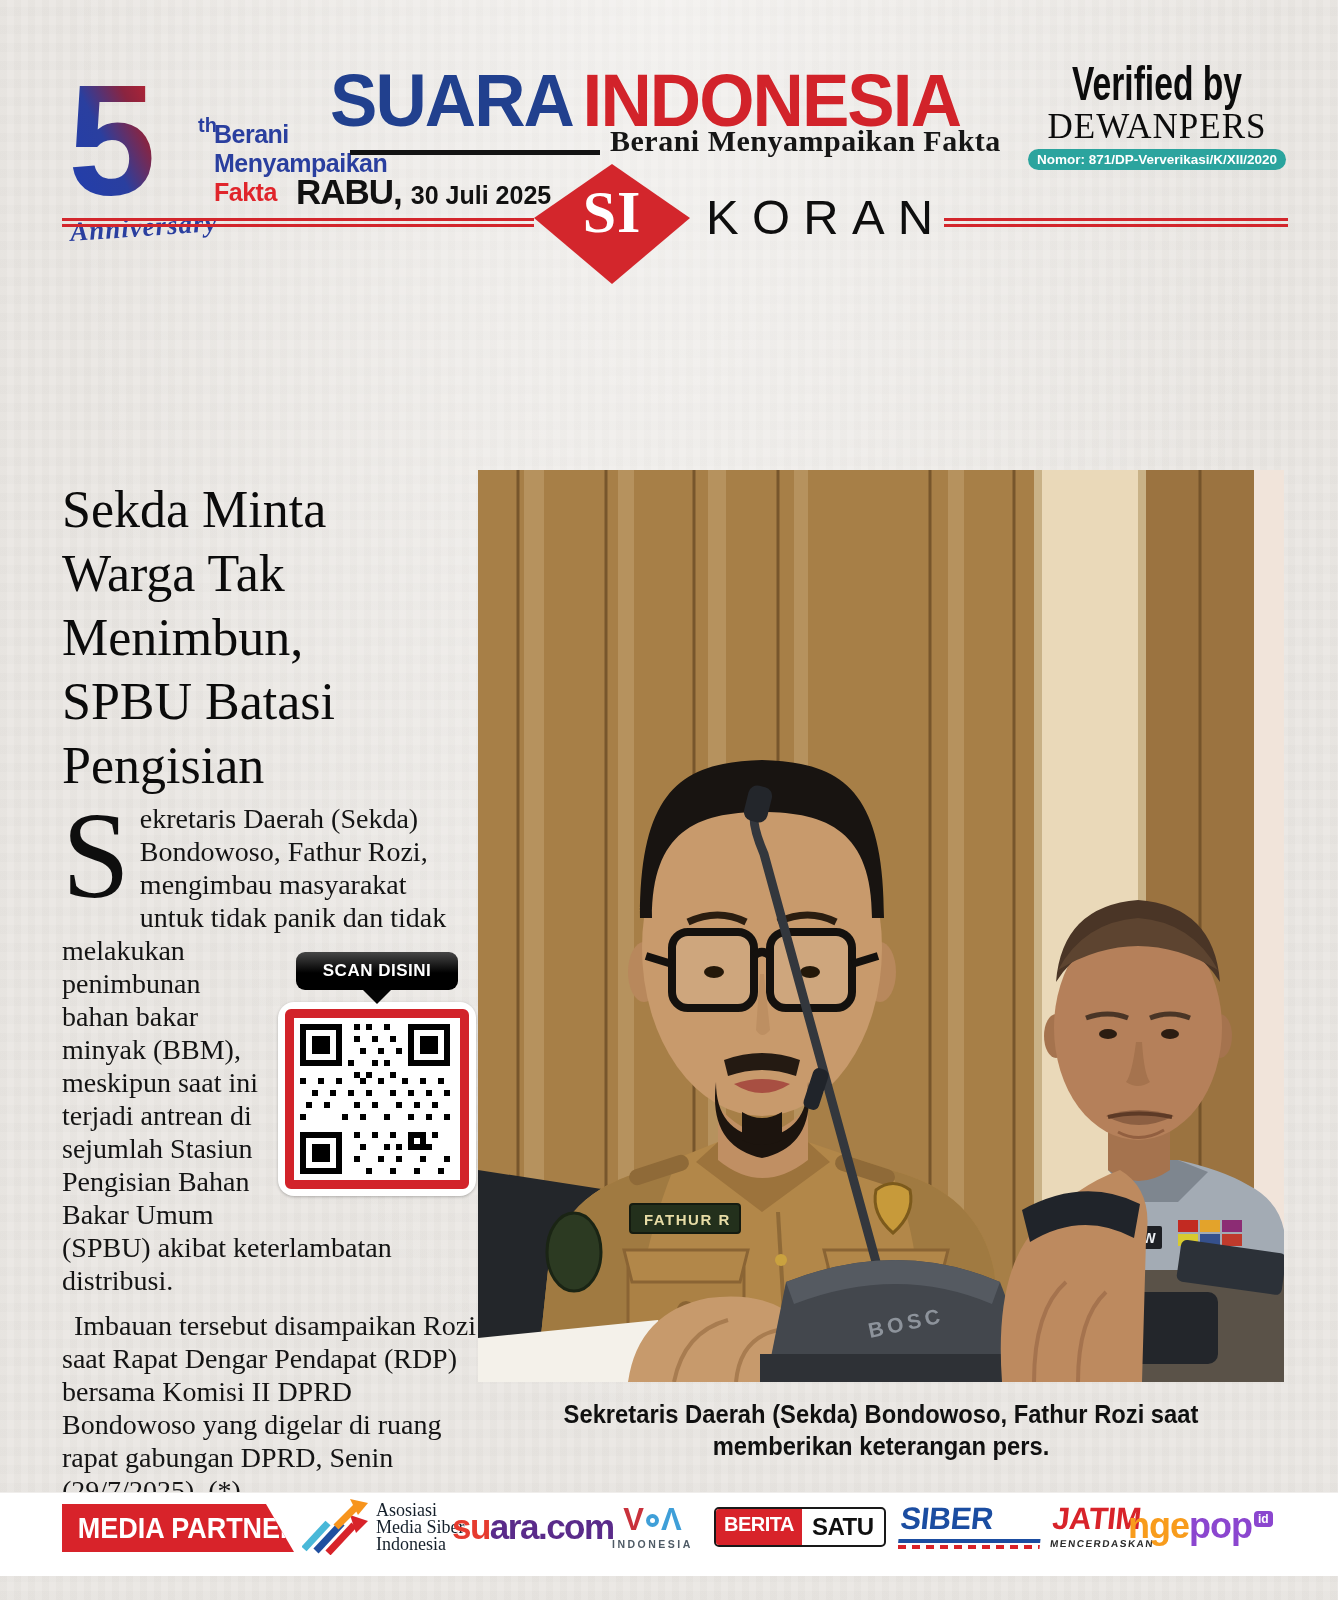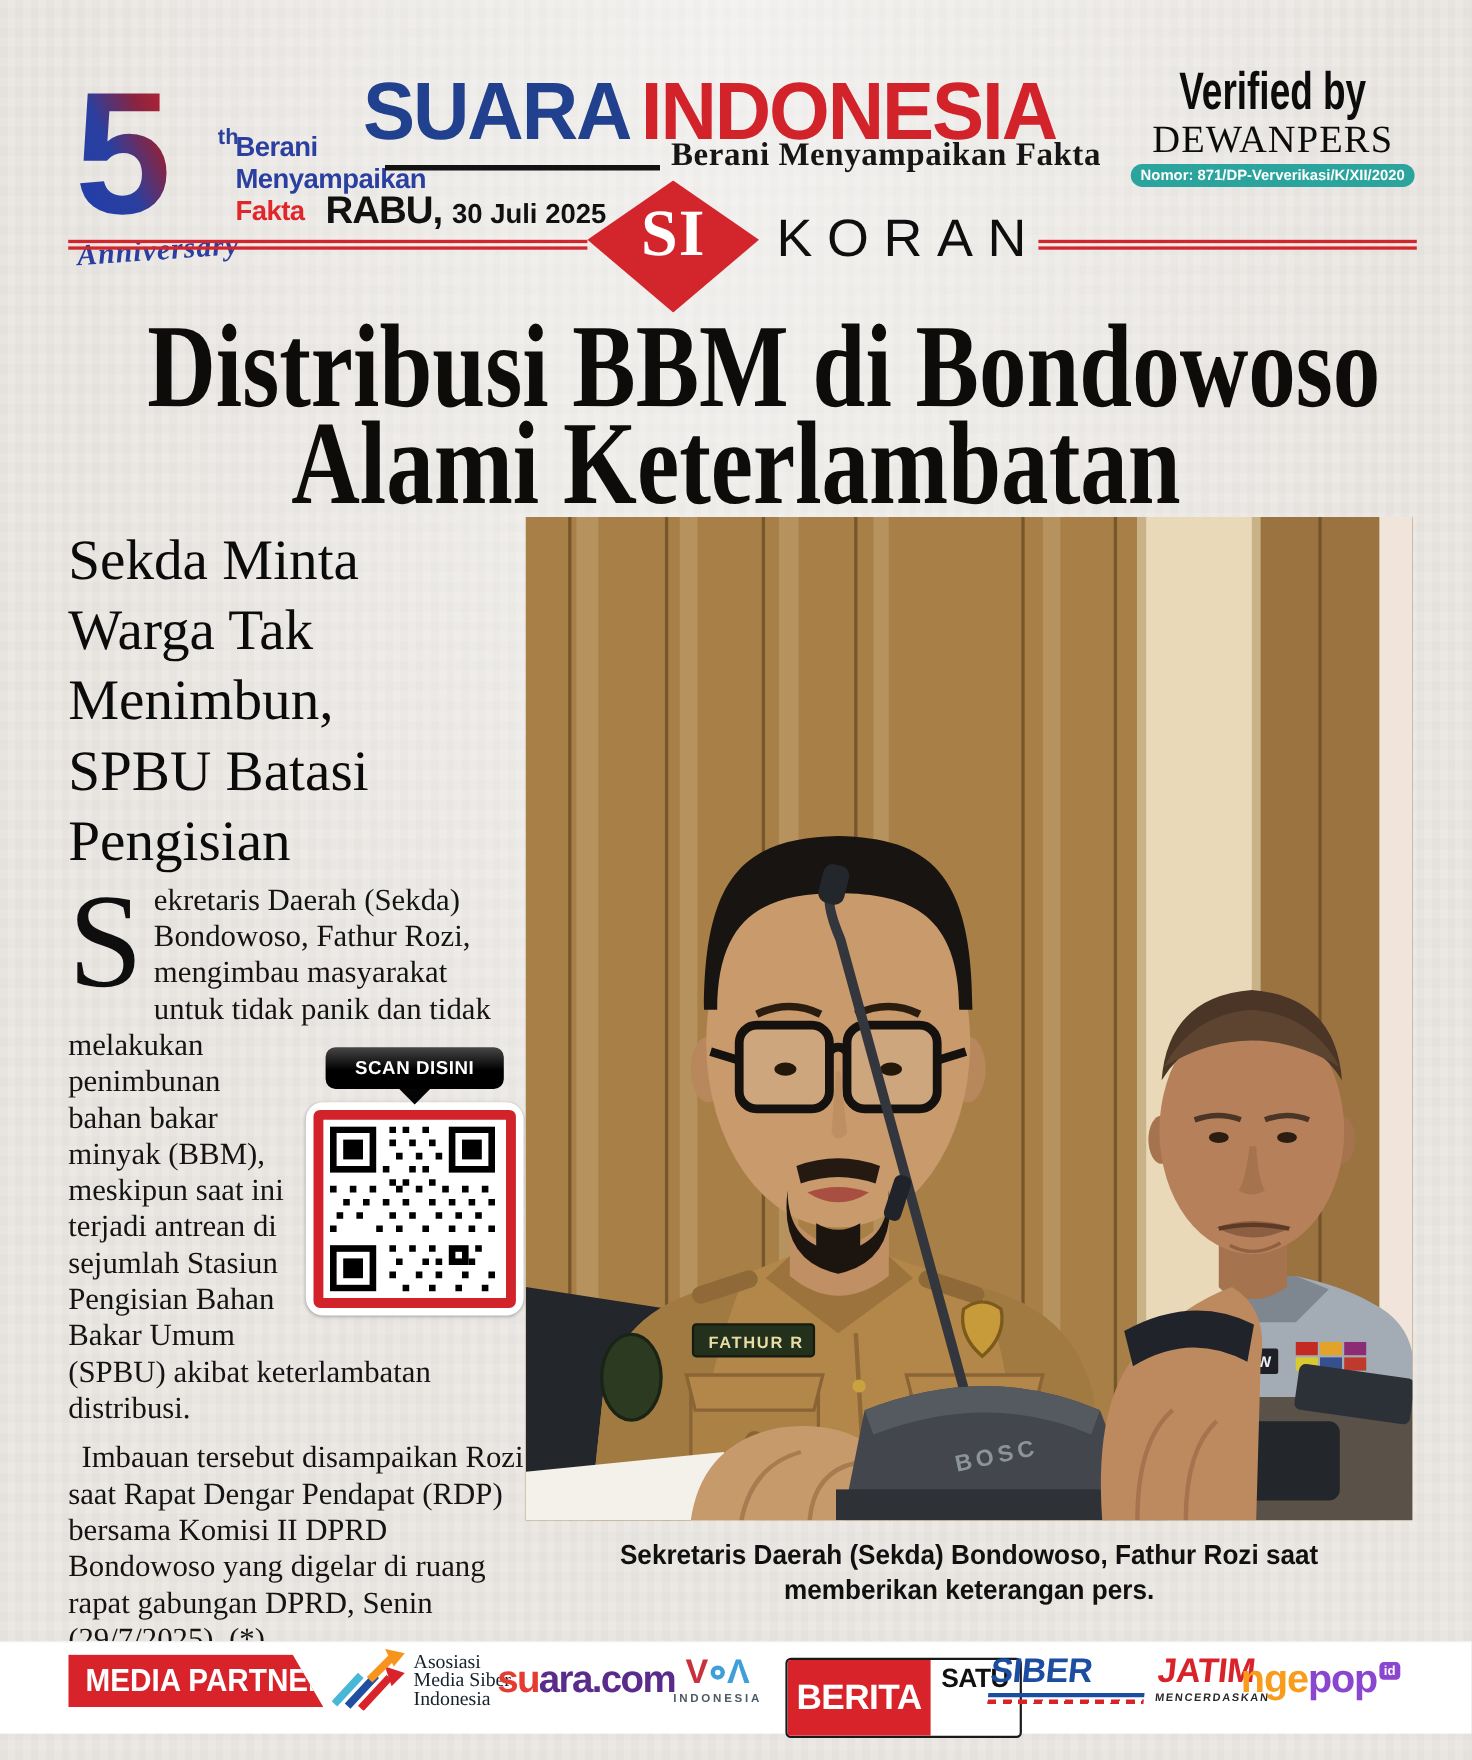--- a/index.html
+++ b/index.html
@@ -92,21 +92,21 @@
 
   .voa{position:absolute;left:612px;top:9px;text-align:center;}
   .voa-row{display:flex;align-items:center;gap:2px;justify-content:center;}
   .voa-v{color:#c9323c;font-size:31px;font-weight:900;}
   .voa-dot{width:13px;height:13px;border-radius:50%;background:#3f9fd8;position:relative;display:inline-block;}
   .voa-dot::after{content:"";position:absolute;left:4px;top:4px;width:5px;height:5px;border-radius:50%;background:#fff;}
   .voa-a{color:#3f9fd8;font-size:31px;font-weight:900;}
   .voa-sub{font-size:10.5px;letter-spacing:2.5px;color:#4f5b66;font-weight:700;margin-top:0;}
 
   .berita{position:absolute;left:714px;top:14px;display:flex;border:2.5px solid #191919;border-radius:5px;overflow:hidden;background:#fff;}
-  .berita .b1{background:#d8232a;color:#fff;font-size:32px;font-weight:800;padding:16px 8px;letter-spacing:-.5px;}
+  .berita .b1{background:#d8232a;color:#fff;font-size:20px;font-weight:800;padding:4px 8px;letter-spacing:-.5px;}
   .berita .b2{color:#101010;font-size:24px;font-weight:800;padding:4px 10px;letter-spacing:-.5px;}
 
   .siber{position:absolute;left:900px;top:8px;transform:skewX(-6deg);}
   .siber-row{display:flex;gap:10px;align-items:baseline;}
   .siber .t1{color:#1b4da1;font-size:31px;font-weight:900;letter-spacing:-.5px;}
   .siber .t2{color:#d8232a;font-size:31px;font-weight:900;letter-spacing:-.5px;}
   .siber-bar{width:142px;height:4px;background:#1b4da1;margin-top:2px;}
   .siber-hatch{width:142px;height:4px;margin-top:2px;background:repeating-linear-gradient(90deg,#d8232a 0 8px,transparent 8px 14px);}
   .siber-sub{font-size:10px;font-weight:800;color:#2a2a2a;letter-spacing:1.5px;text-align:right;margin-top:1px;}
 
@@ -166,24 +166,20 @@
   <div class="abs rule rule-right"></div>
 
   <div class="abs si-diamond">
     <svg width="156" height="120" viewBox="0 0 156 120">
       <polygon points="78,0 156,54 78,120 0,54" fill="#d3262c"></polygon>
     </svg>
     <div class="si-text">SI</div>
   </div>
   <div class="abs koran">KORAN</div>
 
-  <div class="abs headline">
-    <div class="hl">Distribusi BBM di Bondowoso</div>
-    <div class="hl">Alami Keterlambatan</div>
-  </div>
 
   <div class="abs subhead">Sekda Minta Warga Tak Menimbun, SPBU Batasi Pengisian</div>
 
   <div class="abs bodycopy">
     <p class="p1" style="margin:0;">
       <span class="dropcap">S</span><span>ekretaris Daerah (Sekda) Bondowoso, Fathur Rozi, mengimbau masyarakat untuk tidak panik dan tidak </span><span class="qr-float">
         <span class="qr-bubble" style="display:block;">SCAN DISINI</span>
         <span class="qr-frame" style="display:block;">
           <span class="qr-red" style="display:block;">
             <svg width="150" height="150" viewBox="0 0 150 150">

